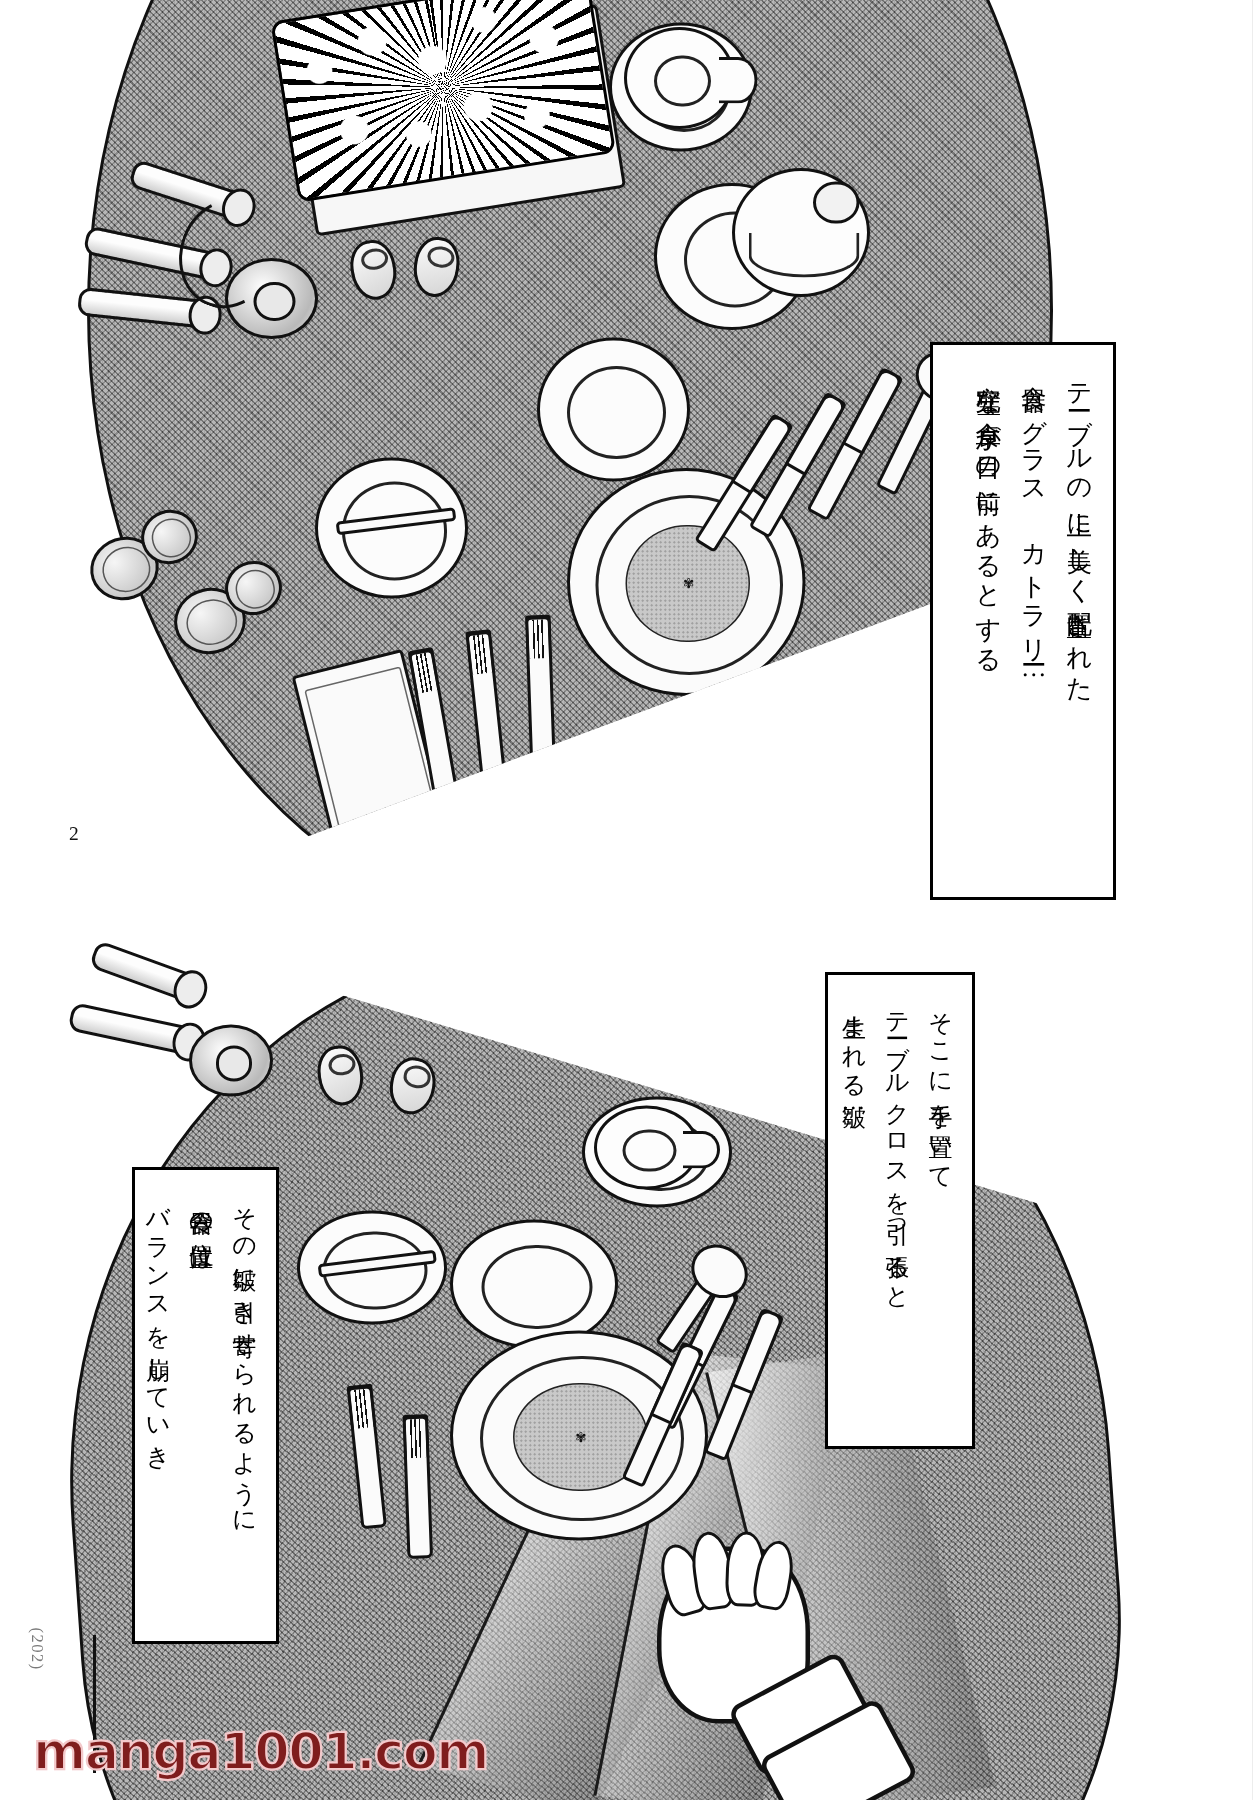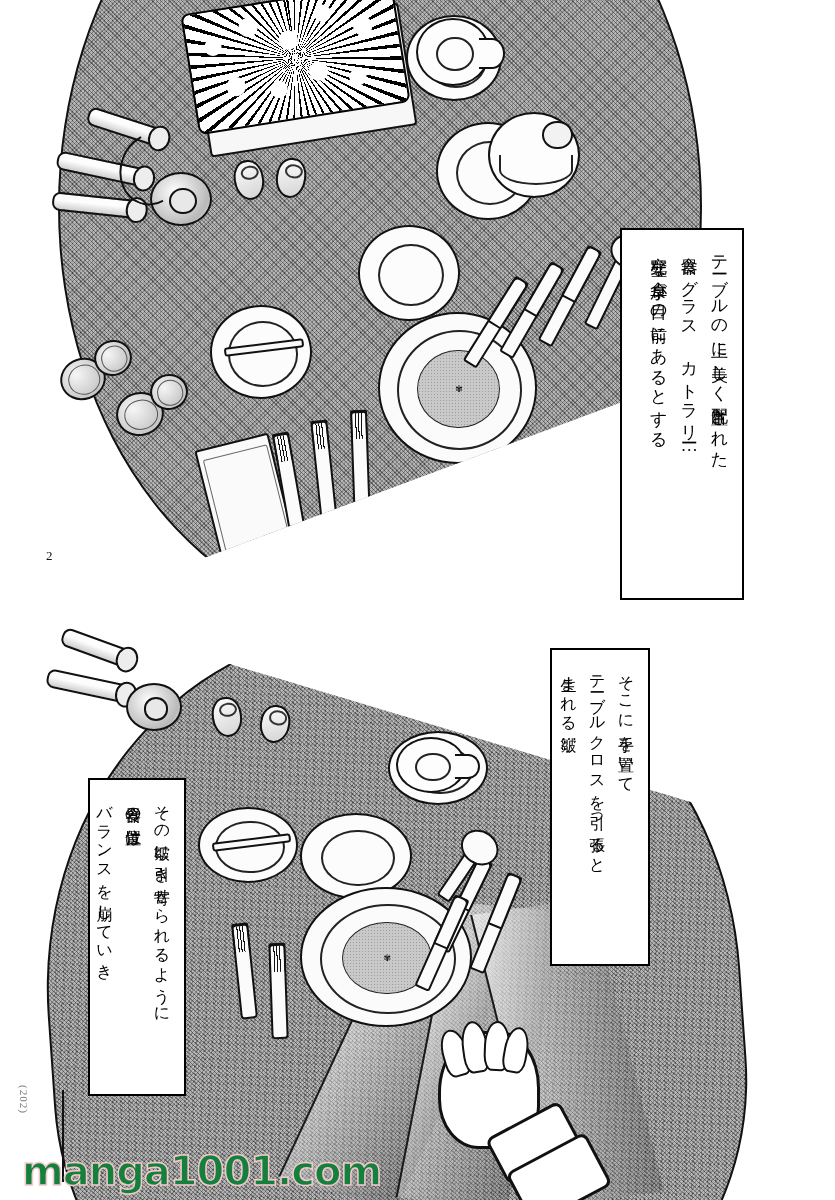--- a/index.html
+++ b/index.html
@@ -340,24 +340,24 @@
     position: absolute;
     left: 62px; top: 1090px;
     width: 2px; height: 92px;
     background: #111;
     z-index: 50;
   }
   #watermark {
     position: absolute;
     left: 22px; top: 1148px;
     font-family: "DejaVu Sans", "Liberation Sans", sans-serif;
-    font-size: 40px;
+    font-size: 34px;
     font-weight: bold;
     letter-spacing: -1px;
-    color: #15803d;
+    color: #7f1d1d;
     -webkit-text-stroke: 1.5px #f3c9cb;
     z-index: 60;
   }
 </style>
 </head>
 <body>
 
 <div id="page">
 
   <div class="panel" id="panel-top">

